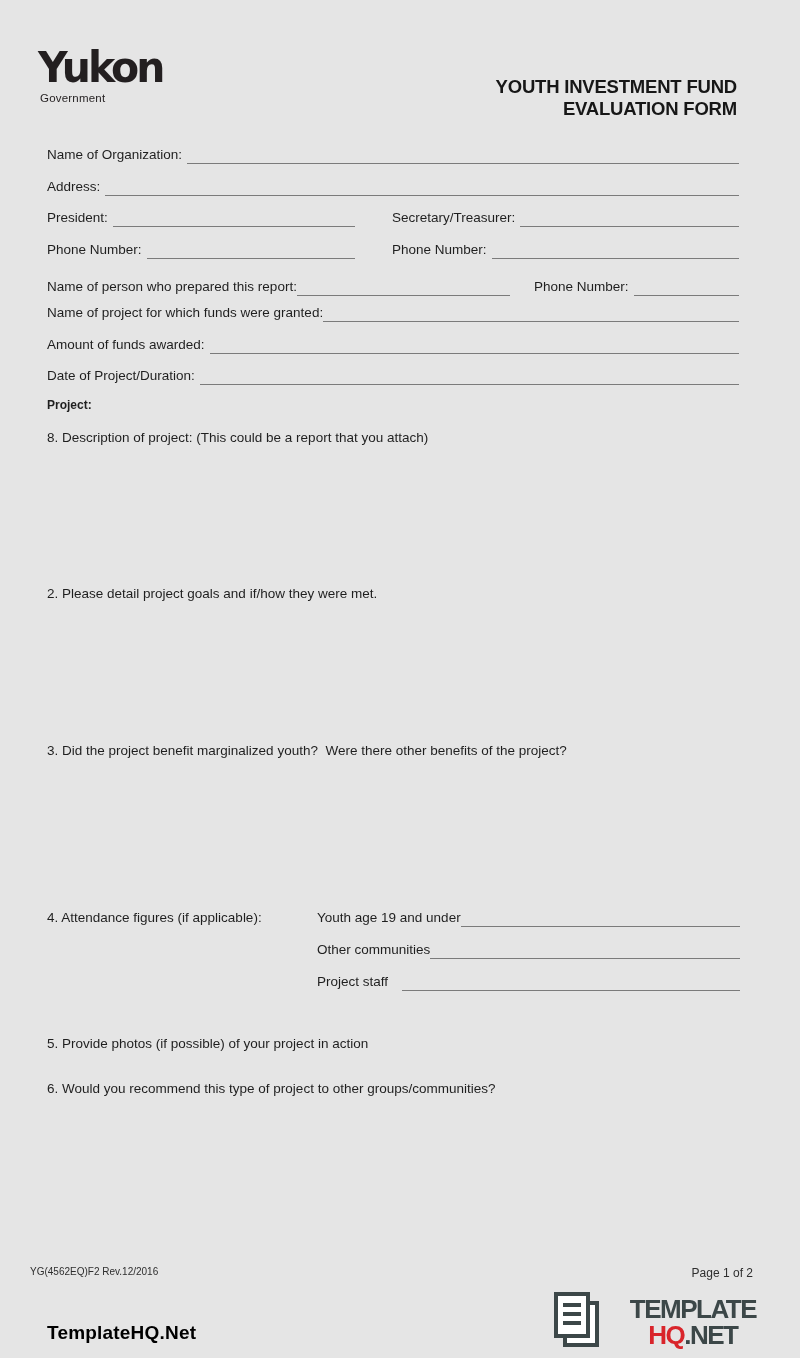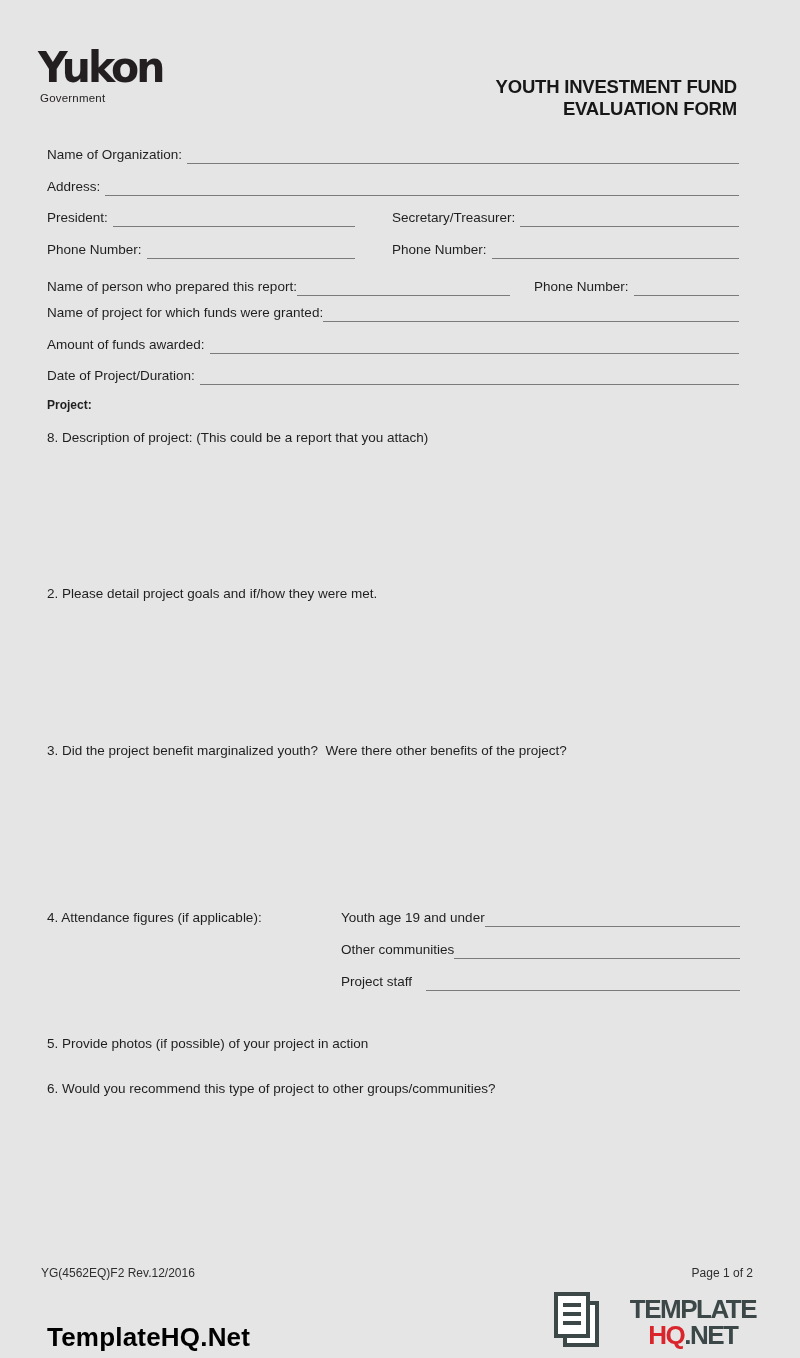--- a/index.html
+++ b/index.html
@@ -55,29 +55,29 @@
   .col-a{width:308px;display:flex;align-items:flex-end;}
   .col-b{flex:1;margin-left:37px;display:flex;align-items:flex-end;justify-content:space-between;}
   .part1{width:463px;display:flex;align-items:center;margin-top:6px;}
   .part2{flex:1;margin-left:24px;display:flex;align-items:flex-end;}
   .heading{position:absolute;left:47px;font-size:12px;font-weight:bold;}
   .q{position:absolute;left:47px;right:50px;font-size:13.5px;line-height:18px;white-space:pre-wrap;}
   
   .att-row{
     position:absolute;left:317px;right:60px;
     display:flex;align-items:flex-end;
-    font-size:13.5px;line-height:18px;margin-left:24px;
+    font-size:13.5px;line-height:18px;
   }
   .att-staff-line{margin-left:14px;}
   
-  .footer-code{position:absolute;left:41px;top:1266px;font-size:12px;color:#2e2e2e;}
+  .footer-code{position:absolute;left:30px;top:1266px;font-size:10px;color:#2e2e2e;}
   .footer-page{position:absolute;right:47px;top:1266px;font-size:12px;color:#2e2e2e;}
   .brand-text{
     position:absolute;left:47px;top:1322px;
-    font-size:26px;font-weight:bold;color:#000;
+    font-size:19px;font-weight:bold;color:#000;
     letter-spacing:0.2px;
   }
   .hq-logo{
     position:absolute;right:44px;top:1291px;
     display:flex;align-items:center;gap:23px;
   }
   .hq-text{
     font-weight:bold;
     font-size:26px;
     line-height:26px;

